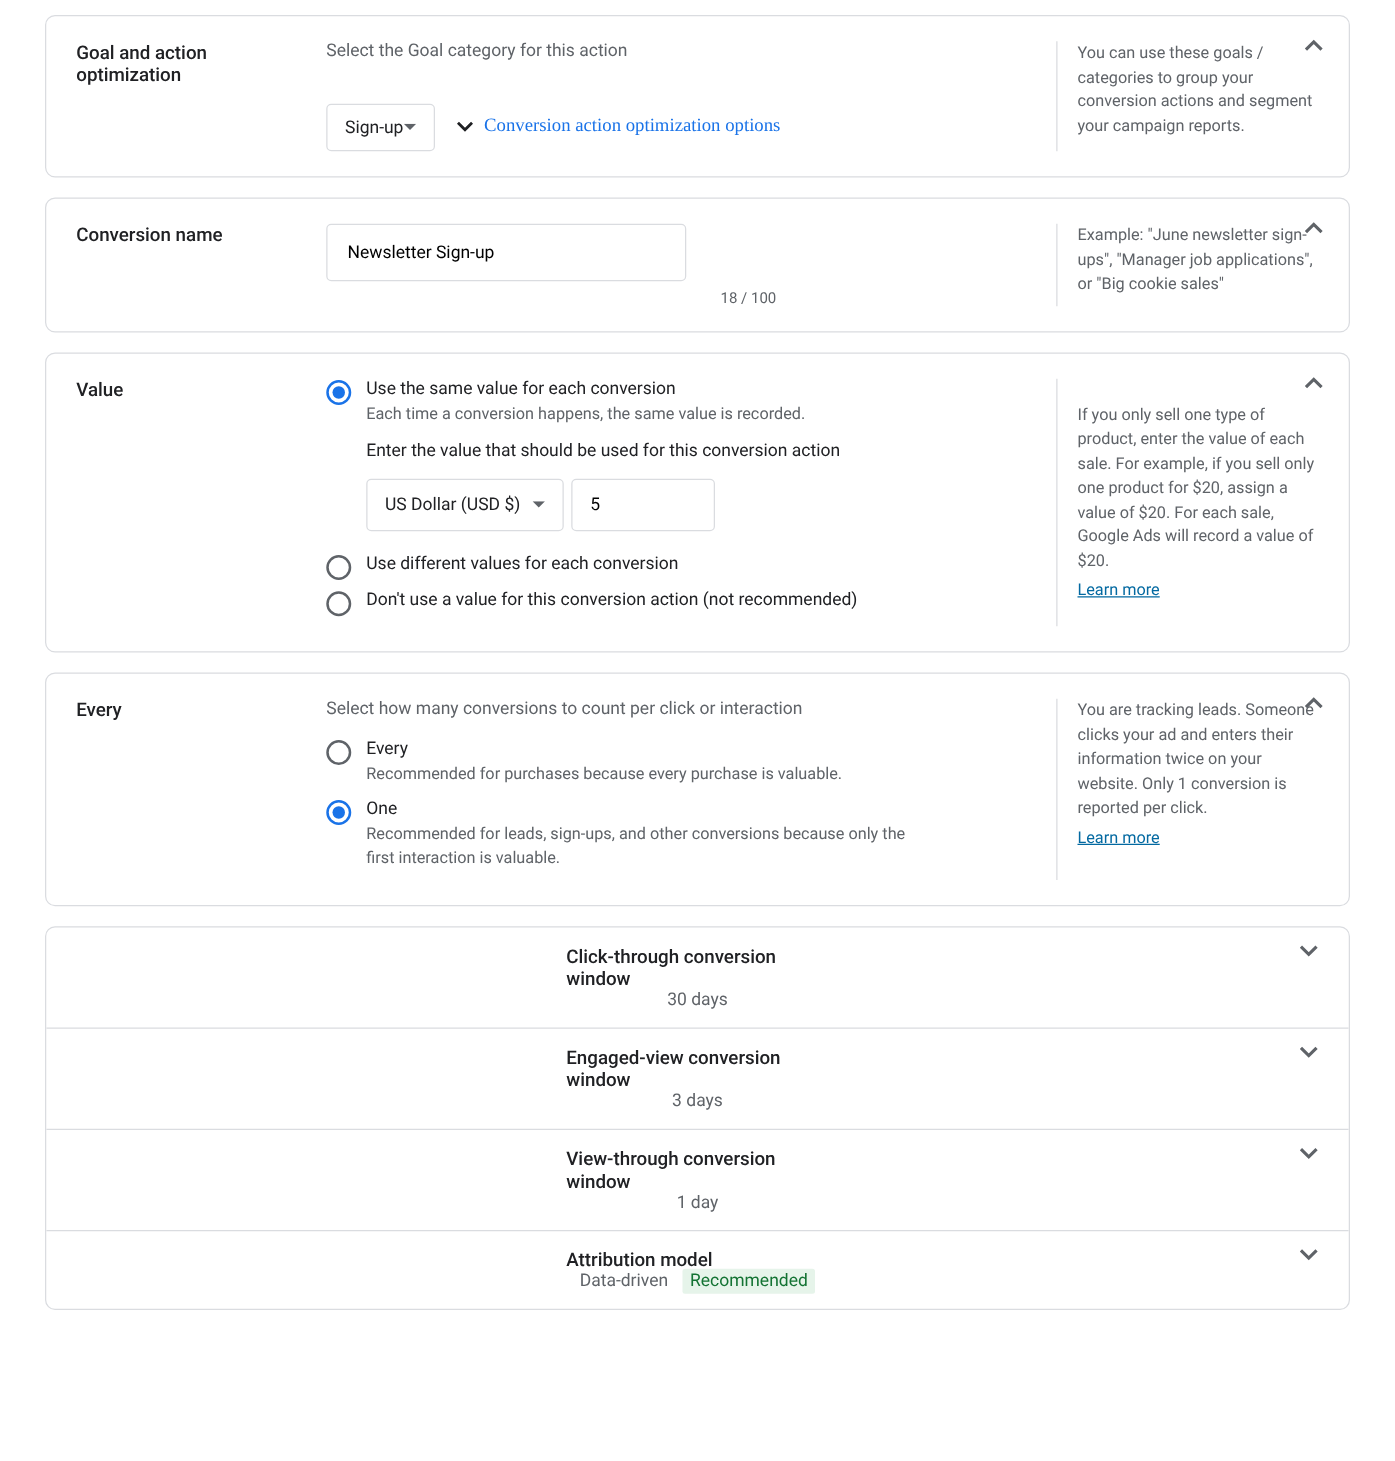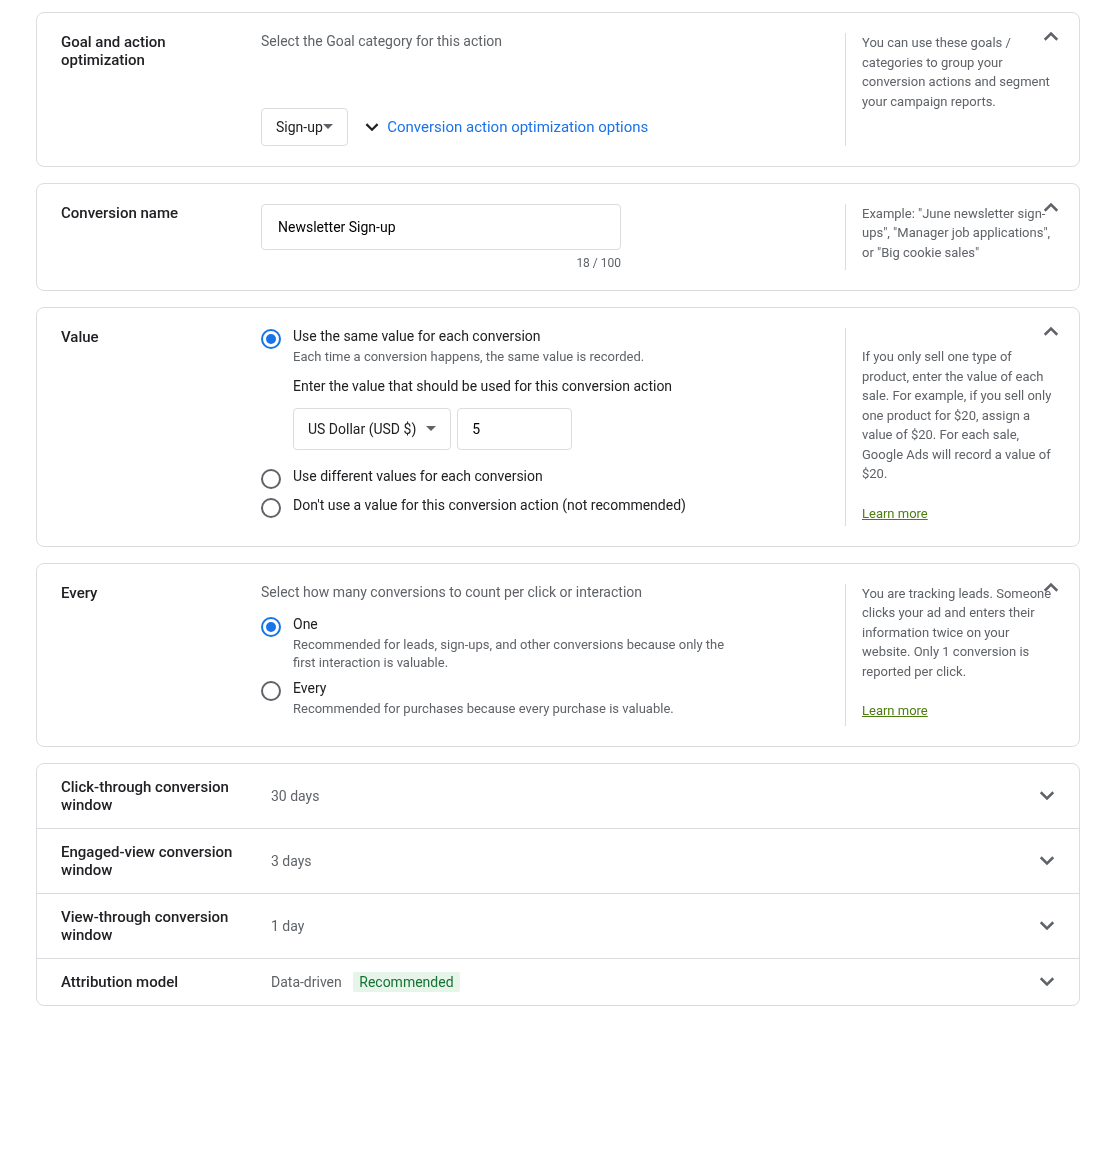--- a/index.html
+++ b/index.html
@@ -63,28 +63,29 @@
       font-size: 14px;
       cursor: pointer;
       background: #fff;
     }
     .select-box .caret { color: #5f6368; }
     .expand-link {
       display: inline-flex;
       align-items: center;
       color: #1a73e8;
       font-size: 15px;
-      margin-top: 53px;
+      margin-top: 28px;
       cursor: pointer;
       gap: 8px;
       margin-left: 14px;
+      font-family: Liberation Serif, serif;
     }
     .expand-link .chevron { color: #202124; }
     .text-input {
-      width: 360px;
+      width: 288px;
       border: 1px solid #dadce0;
       border-radius: 4px;
       padding: 14px 16px;
       font-size: 14px;
       font-family: inherit;
     }
     .char-count {
       font-size: 12px;
       color: #5f6368;
       text-align: right;
@@ -157,39 +158,40 @@
     }
     .value-input {
       border: 1px solid #dadce0;
       border-radius: 4px;
       padding: 12px 14px;
       font-size: 14px;
       width: 115px;
       font-family: inherit;
     }
     .learn-more {
-      color: #4d7c0f;
+      color: #0369a1;
       text-decoration: underline;
       font-size: 13px;
       cursor: pointer;
       display: inline-block;
-      margin-top: 20px;
+      margin-top: 4px;
     }
     .collapsed-group {
       border: 1px solid #dadce0;
       border-radius: 8px;
       overflow: hidden;
     }
     .collapsed-row {
       display: flex;
       align-items: center;
       padding: 14px 24px;
       border-bottom: 1px solid #dadce0;
       cursor: pointer;
       position: relative;
+      flex-direction: column;
     }
     .collapsed-row:last-child { border-bottom: none; align-items: center; }
     .collapsed-label {
       width: 210px;
       font-size: 15px;
       font-weight: 500;
       flex-shrink: 0;
     }
     .collapsed-value {
       color: #5f6368;
@@ -310,35 +312,35 @@
     </div>
   </div>
 </div>
 
 <div class="card">
   <div class="card-inner">
     <div class="card-label">Every</div>
     <div class="card-content">
       <div class="desc">Select how many conversions to count per click or interaction</div>
 
+      <div class="radio-row">
+        <div class="radio"></div>
+        <div>
+          <div class="radio-label">Every</div>
+          <div class="radio-sub">Recommended for purchases because every purchase is valuable.</div>
+        </div>
+      </div>
+
       <div class="radio-row" style="margin-top:10px">
         <div class="radio selected"></div>
         <div style="max-width:440px">
           <div class="radio-label">One</div>
           <div class="radio-sub">Recommended for leads, sign-ups, and other conversions because only the first interaction is valuable.</div>
         </div>
       </div>
-
-      <div class="radio-row">
-        <div class="radio"></div>
-        <div>
-          <div class="radio-label">Every</div>
-          <div class="radio-sub">Recommended for purchases because every purchase is valuable.</div>
-        </div>
-      </div>
     </div>
     <div class="card-help">
       <div>You are tracking leads. Someone clicks your ad and enters their information twice on your website. Only 1 conversion is reported per click.</div>
       <a class="learn-more">Learn more</a>
     </div>
     <div class="collapse-btn">
       <svg width="16" height="10" viewBox="0 0 12 8">
           <path d="M1 7 L6 2 L11 7" stroke="#5f6368" stroke-width="2" fill="none"></path>
         </svg>
     </div>

